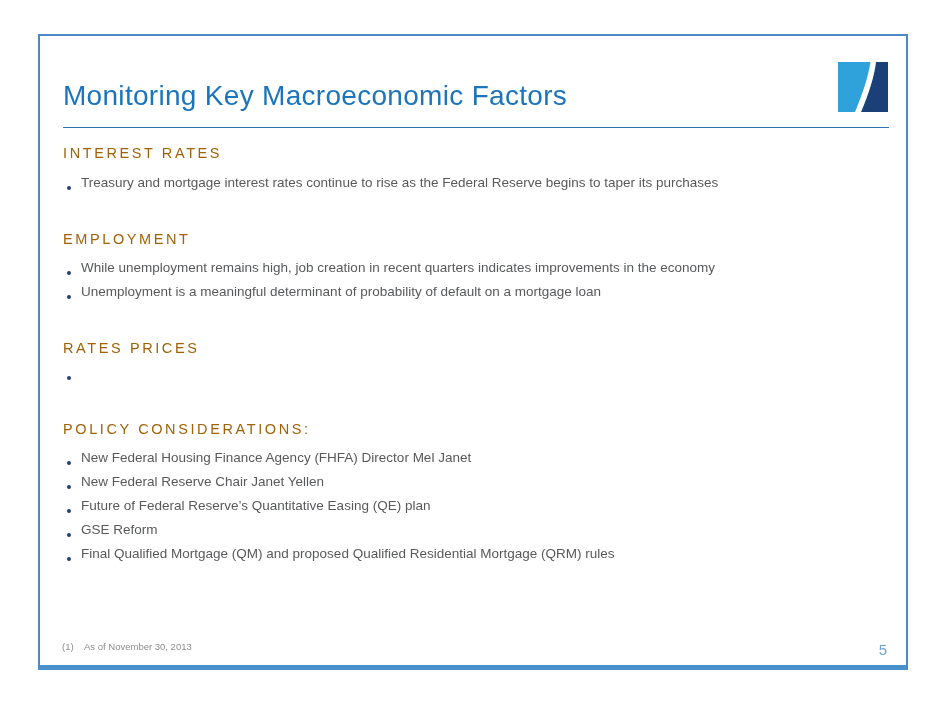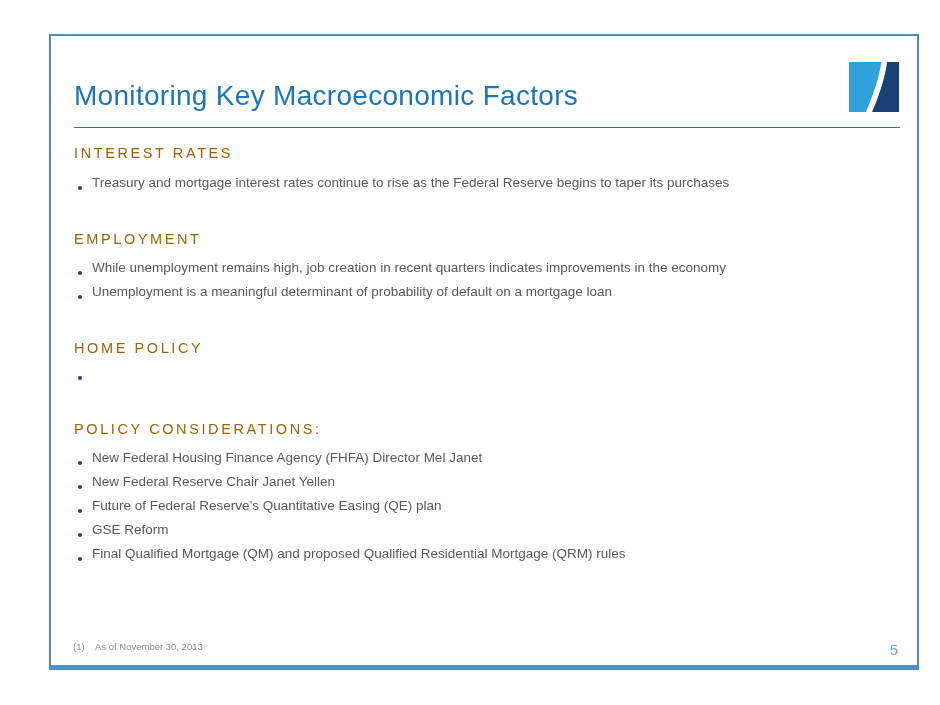--- a/index.html
+++ b/index.html
@@ -12,21 +12,21 @@
     overflow: hidden;
   }
   .canvas {
     position: relative;
     width: 940px;
     height: 705px;
     background: #ffffff;
   }
   .slide {
     position: absolute;
-    left: 49px;
+    left: 38px;
     top: 34px;
     width: 870px;
     height: 636px;
     box-sizing: border-box;
     border: 2px solid #4a8ac6;
     border-bottom: 5px solid #4a90cc;
     background: #ffffff;
   }
   .content {
     position: relative;
@@ -150,21 +150,21 @@
             <span class="bullet-text">While unemployment remains high, job creation in recent quarters indicates improvements in the economy</span>
           </li>
           <li>
             <span class="dot"></span>
             <span class="bullet-text">Unemployment is a meaningful determinant of probability of default on a mortgage loan</span>
           </li>
         </ul>
       </section>
 
       <section class="factor">
-        <h2 class="sec-heading">HOME POLICY</h2>
+        <h2 class="sec-heading">RATES PRICES</h2>
         <ul class="bullets">
           <li>
             <span class="dot"></span>
           </li>
         </ul>
       </section>
 
       <section class="factor">
         <h2 class="sec-heading">POLICY CONSIDERATIONS:</h2>
         <ul class="bullets">

